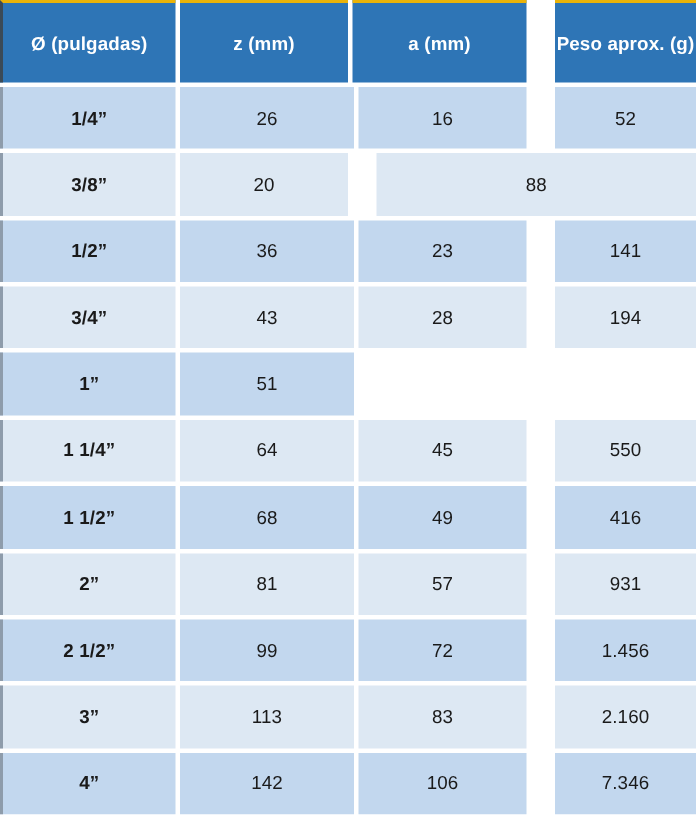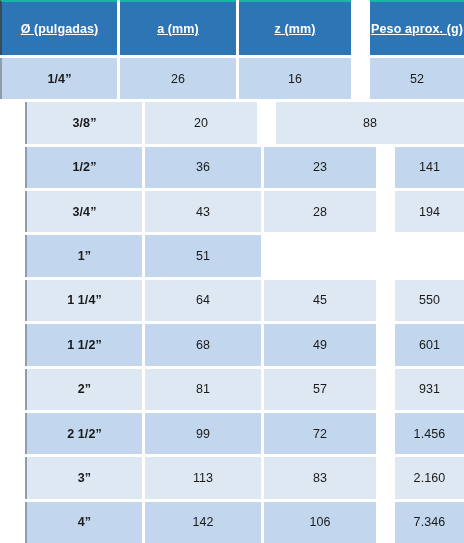--- a/index.html
+++ b/index.html
@@ -31,23 +31,22 @@
   
   .row.header {
     height: 55px;
     flex: 0 0 55px;
   }
   .row.header .cell {
     background: #2e75b6;
     color: #ffffff;
     font-weight: bold;
     font-size: 12.5px;
-    border-top: 2px solid #14b8a6;
+    border-top: 2px solid #eab308;
     border-bottom: none;
-    text-decoration: underline;
   }
   .row.header .cell.col-0 {
     border-left: 2px solid #3b4a57;
   }
 
   
   .row.data {
     flex: 1 1 0;
     min-height: 0;
   }
@@ -72,38 +71,38 @@
     overflow: hidden;
     white-space: nowrap;
     letter-spacing: 0.1px;
   }
   .cell.col-0 { flex: 0 0 117px; }
   .cell.col-1 { flex: 0 0 116px; margin-left: 3px; }
   .cell.col-2 { flex: 0 0 112px; margin-left: 3px; }
   .cell.col-3 { flex: 1 1 auto;  margin-left: 19px; }
 
   
-  .row.data + .row.data { margin-top: 3px; padding-left: 25px; }
+  .row.data + .row.data { margin-top: 3px; }
   .row.header + .row.data { margin-top: 3px; }
 </style>
 </head>
 <body>
 
 <div id="spec-table">
 
   <div class="row header">
     <div class="cell col-0">
       <span>Ø (pulgadas)</span>
     </div>
+    <div class="cell col-2">
+      <span>z (mm)</span>
+    </div>
     <div class="cell col-1">
       <span>a (mm)</span>
     </div>
-    <div class="cell col-2">
-      <span>z (mm)</span>
-    </div>
     <div class="cell col-3">
       <span>Peso aprox. (g)</span>
     </div>
   </div>
 
   <div class="row data band-dark">
     <div class="cell col-0">
         <span>1/4”</span>
       </div>
     <div class="cell col-1">
@@ -187,21 +186,21 @@
     <div class="cell col-0">
         <span>1 1/2”</span>
       </div>
     <div class="cell col-1">
         <span>68</span>
       </div>
     <div class="cell col-2">
         <span>49</span>
       </div>
     <div class="cell col-3">
-        <span>601</span>
+        <span>416</span>
       </div>
   </div>
 
   <div class="row data band-light">
     <div class="cell col-0">
         <span>2”</span>
       </div>
     <div class="cell col-1">
         <span>81</span>
       </div>

